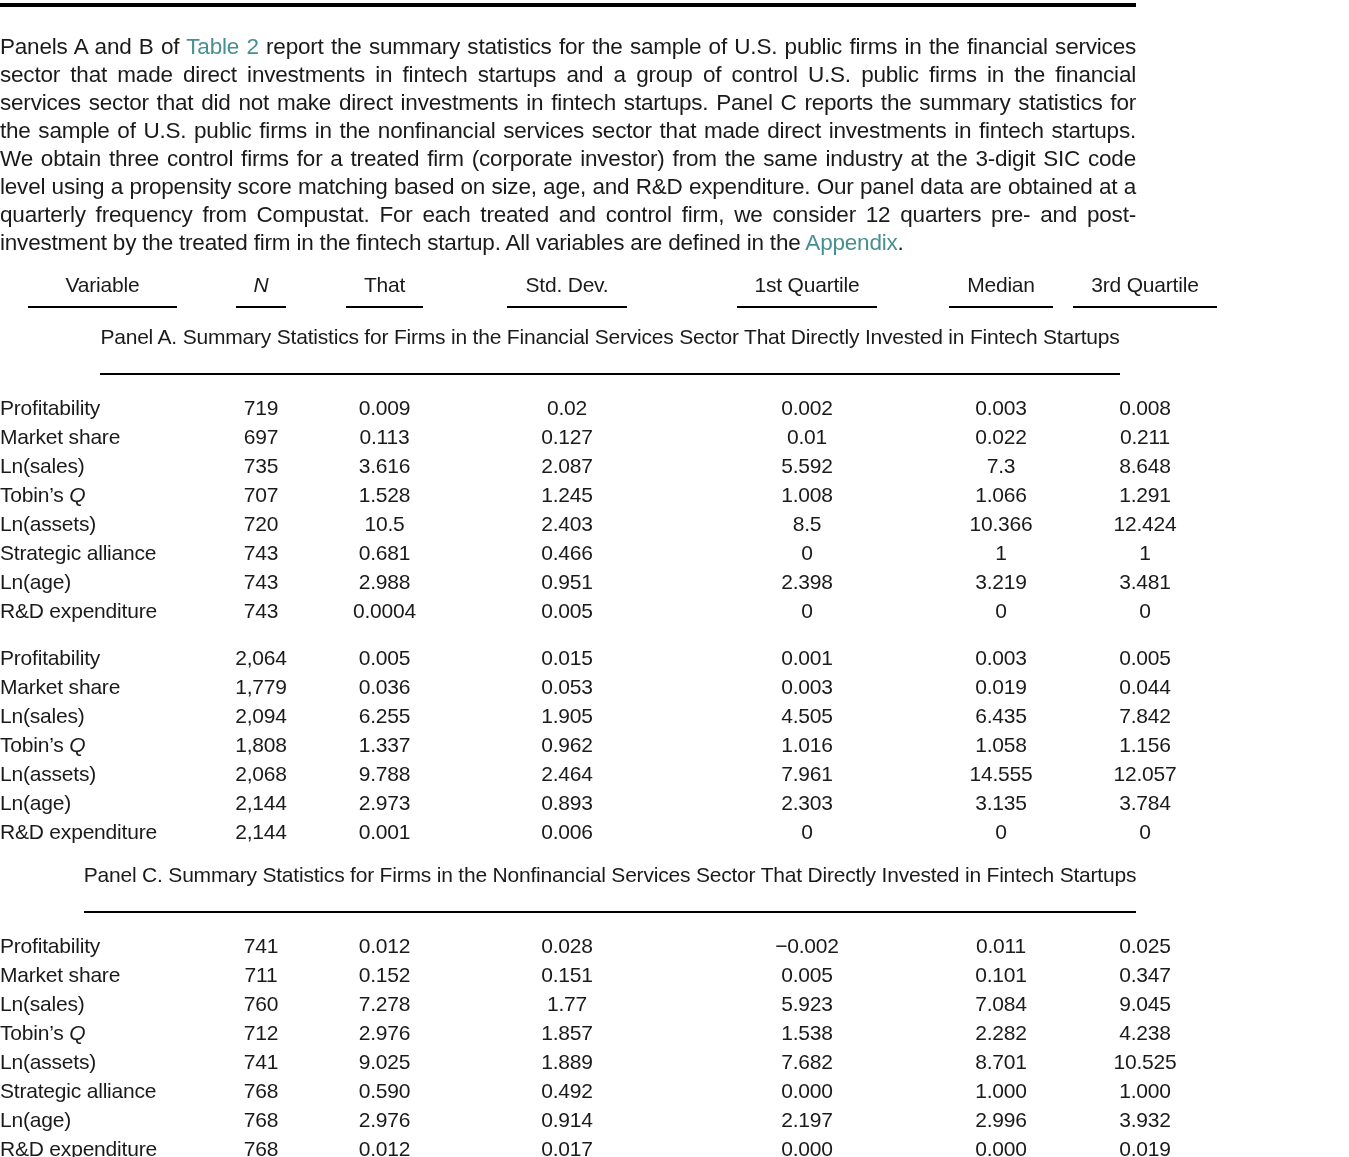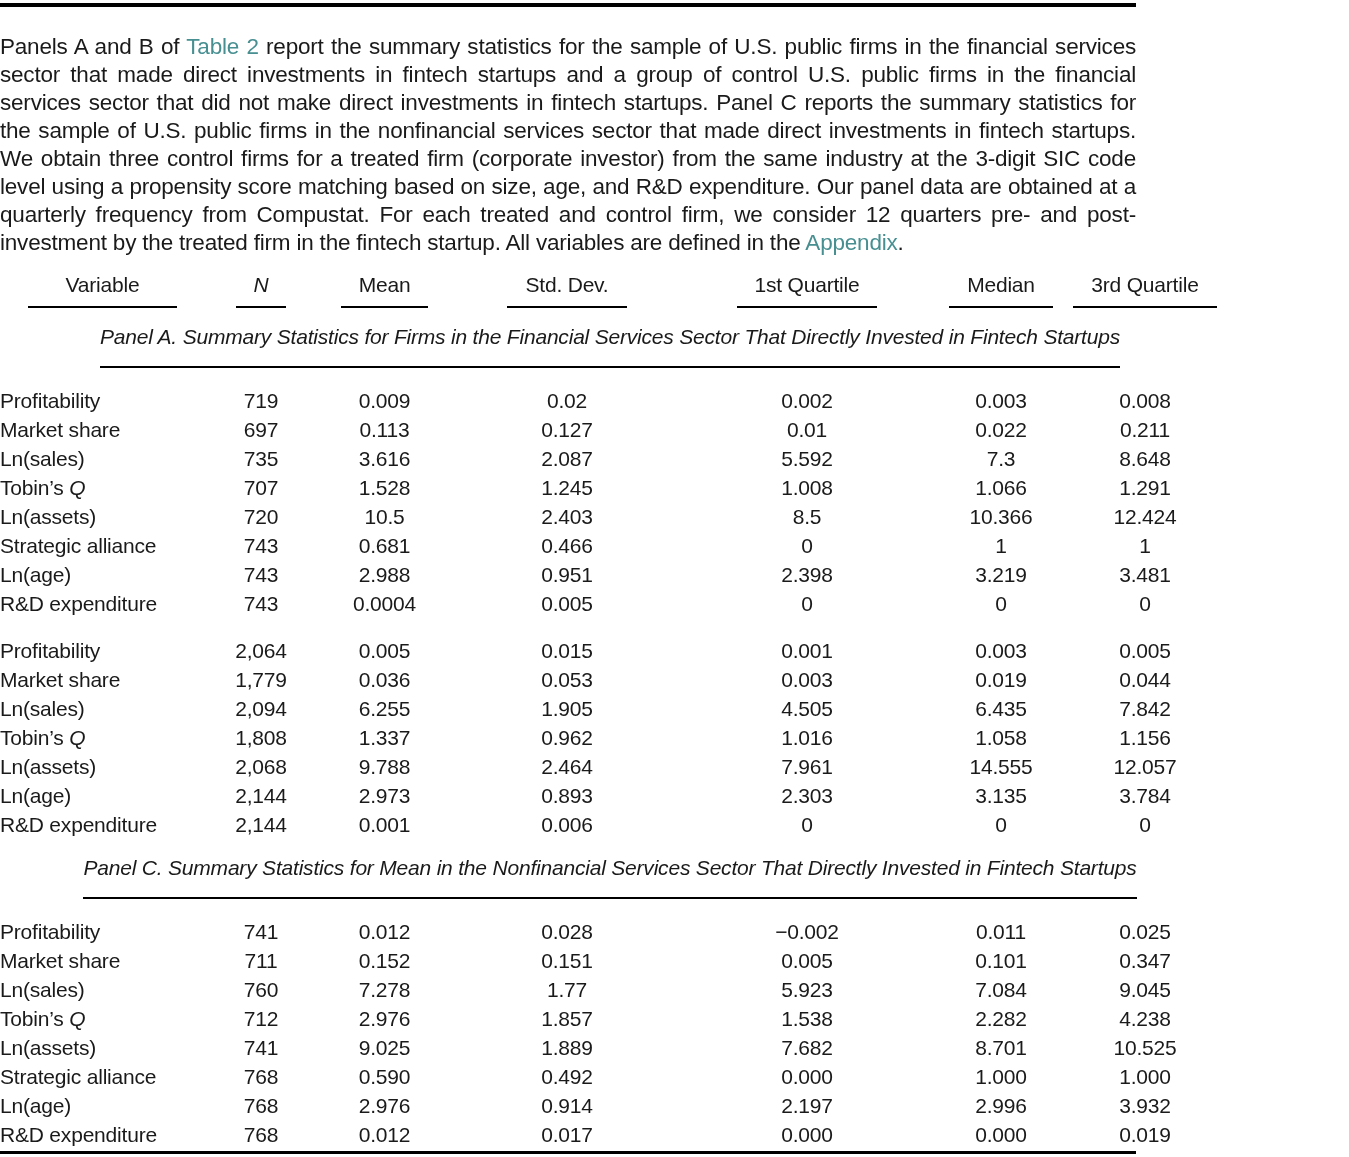--- a/index.html
+++ b/index.html
@@ -37,23 +37,22 @@
     padding: 0 18px 9px 18px;
     border-bottom: 2px solid #000;
     white-space: nowrap;
   }
   thead th.col-variable .hd { padding-left: 38px; padding-right: 38px; }
   thead th.col-n .hd { font-style: italic; }
 
   tr.panel-row td { padding: 14px 0 0 0; }
   .panel-title {
     display: inline-block;
-    font-style: italic;
     border-bottom: 2px solid #000;
-    padding-bottom: 15px;
+    padding-bottom: 22px;
     white-space: nowrap;
   }
 
   tbody td { text-align: center; line-height: 29px; }
   tbody td.var { text-align: left; }
   tr.first-data td { padding-top: 18px; }
 </style>
 </head>
 <body>
 
@@ -70,21 +69,21 @@
       <col style="width:135px">
       <col style="width:230px">
       <col style="width:250px">
       <col style="width:138px">
       <col style="width:150px">
     </colgroup>
     <thead>
       <tr>
         <th class="col-variable"><span class="hd">Variable</span></th>
         <th class="col-n"><span class="hd">N</span></th>
-        <th><span class="hd">Mean</span></th>
+        <th><span class="hd">That</span></th>
         <th><span class="hd">Std. Dev.</span></th>
         <th><span class="hd">1st Quartile</span></th>
         <th><span class="hd">Median</span></th>
         <th><span class="hd">3rd Quartile</span></th>
       </tr>
     </thead>
     <tbody>
         <tr class="panel-row">
           <td colspan="7"><span class="panel-title">Panel A. Summary Statistics for Firms in the Financial Services Sector That Directly Invested in Fintech Startups</span></td>
         </tr>
@@ -217,21 +216,21 @@
         <tr>
           <td class="var">R&amp;D expenditure</td>
           <td>2,144</td>
           <td>0.001</td>
           <td>0.006</td>
           <td>0</td>
           <td>0</td>
           <td>0</td>
         </tr>
         <tr class="panel-row">
-          <td colspan="7"><span class="panel-title">Panel C. Summary Statistics for Mean in the Nonfinancial Services Sector That Directly Invested in Fintech Startups</span></td>
+          <td colspan="7"><span class="panel-title">Panel C. Summary Statistics for Firms in the Nonfinancial Services Sector That Directly Invested in Fintech Startups</span></td>
         </tr>
         <tr class="first-data">
           <td class="var">Profitability</td>
           <td>741</td>
           <td>0.012</td>
           <td>0.028</td>
           <td>−0.002</td>
           <td>0.011</td>
           <td>0.025</td>
         </tr>

